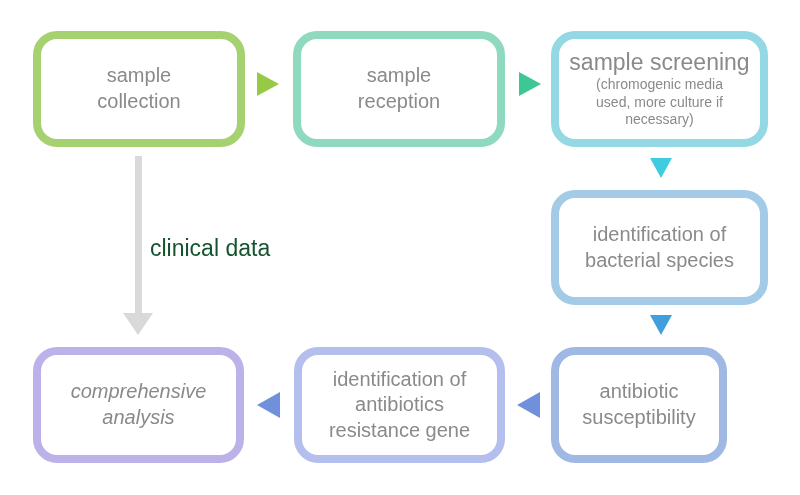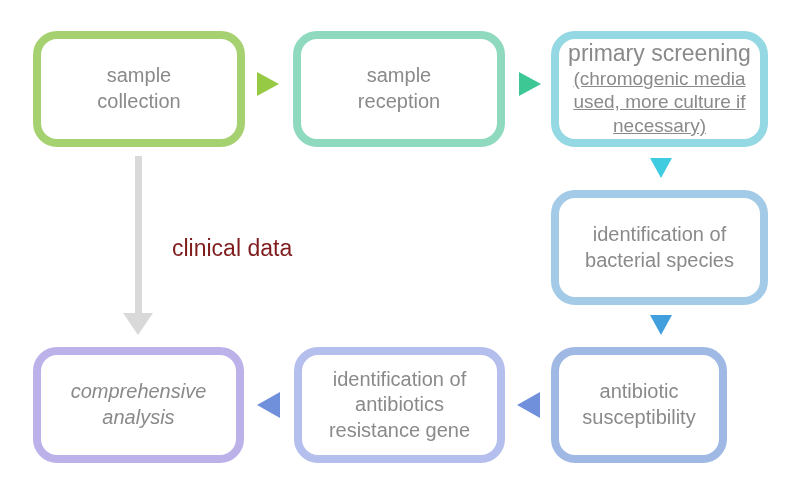--- a/index.html
+++ b/index.html
@@ -31,25 +31,24 @@
     font-size: 20px;
     line-height: 1.28;
     white-space: pre-line;
   }
   .node .label-big {
     font-size: 23px;
     line-height: 1.05;
     white-space: pre-line;
   }
   .node .sublabel {
-    font-size: 19px;
+    font-size: 14px;
     line-height: 1.22;
     white-space: pre-line;
     margin-top: 2px;
-    text-decoration: underline;
   }
   
   .n0 { left: 33px;  top: 31px;  width: 212px; height: 116px; }
   .n1 { left: 293px; top: 31px;  width: 212px; height: 116px; }
   .n2 { left: 551px; top: 31px;  width: 217px; height: 116px; }
   .n3 { left: 551px; top: 190px; width: 217px; height: 115px; }
   .n4 { left: 551px; top: 347px; width: 176px; height: 116px; }
   .n5 { left: 294px; top: 347px; width: 211px; height: 116px; }
   .n6 { left: 33px;  top: 347px; width: 211px; height: 116px; }
   
@@ -111,21 +110,21 @@
   <div class="arrow arrow-right a1" style="border-left-color: rgb(150, 202, 69);"></div>
 
   <div class="node n1" style="border-color: rgb(143, 217, 191);">
     <span class="label">sample
 reception</span>
   </div>
 
   <div class="arrow arrow-right a2" style="border-left-color: rgb(61, 199, 149);"></div>
 
   <div class="node n2" style="border-color: rgb(147, 216, 226);">
-    <span class="label-big">primary screening</span>
+    <span class="label-big">sample screening</span>
     <span class="sublabel">(chromogenic media
 used, more culture if
 necessary)</span>
   </div>
 
   <div class="arrow arrow-down a3" style="border-top-color: rgb(63, 203, 224);"></div>
 
   <div class="node n3" style="border-color: rgb(163, 203, 231);">
     <span class="label">identification of
 bacterial species</span>
@@ -148,15 +147,15 @@
 
   <div class="arrow arrow-left a6" style="border-right-color: rgb(113, 144, 220);"></div>
 
   <div class="node n6" style="border-color: rgb(188, 177, 233); font-style: italic;">
     <span class="label">comprehensive
 analysis</span>
   </div>
 
   <div class="clinical-line" style="background-color: rgb(217, 217, 217);"></div>
   <div class="clinical-head" style="border-top-color: rgb(217, 217, 217);"></div>
-  <span class="clinical-label" style="color: #7f1d1d; margin-left: 22px;">clinical data</span>
+  <span class="clinical-label" style="color: #14532d;">clinical data</span>
 
 </div>
 
 </body></html>

